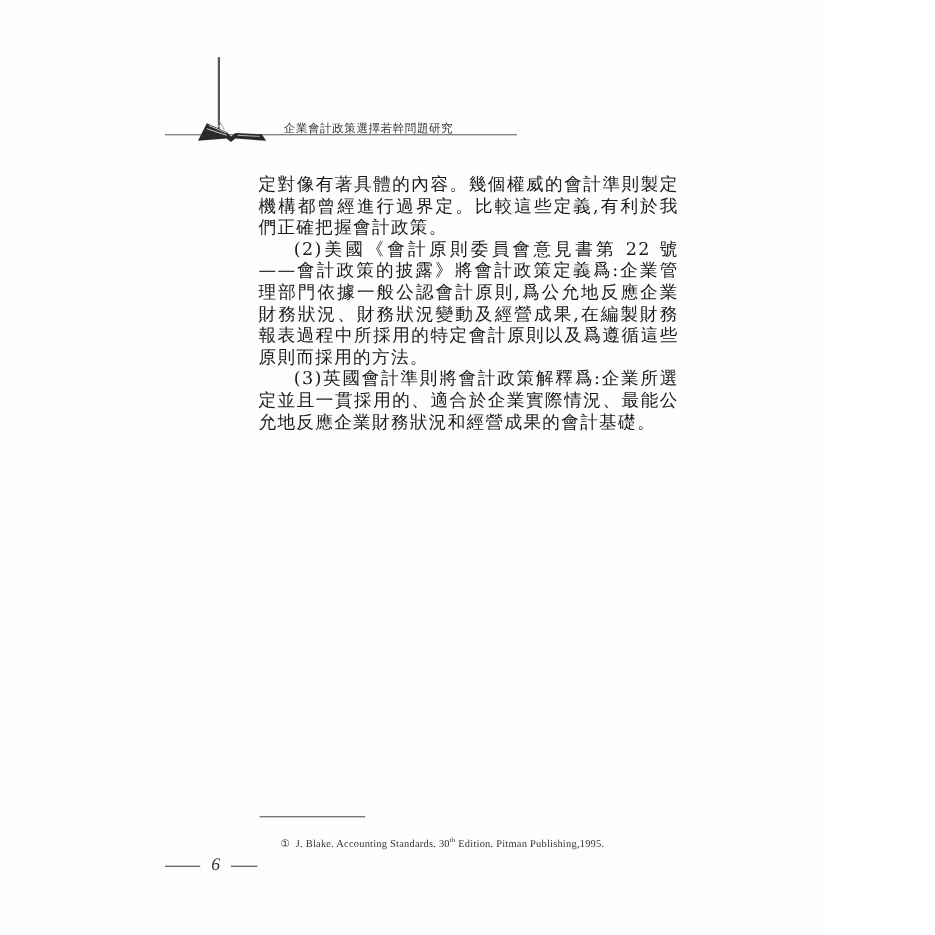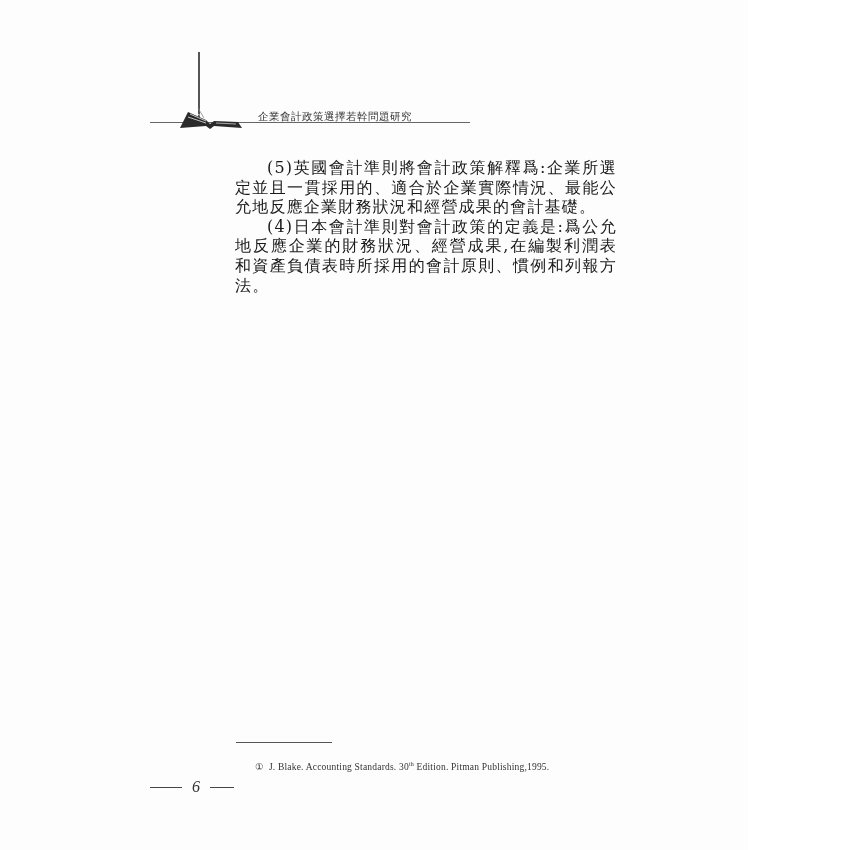--- a/index.html
+++ b/index.html
@@ -28,22 +28,23 @@
   <div class="hline"></div>
   <svg class="book" viewBox="0 0 70 24">
     <path d="M4 22 L30 20 L34 23 L38 20 L66 22 L62 16 L38 15 L34 18 L30 14 L12 6 L8 14 Z" fill="#2a2a2a"></path>
     <path d="M14 8 L30 15 M12 11 L30 17 M16 5 L31 13" stroke="#fff" stroke-width="0.7"></path>
     <path d="M40 17 L60 18" stroke="#fff" stroke-width="0.6"></path>
     <path d="M22 2 L28 12" stroke="#888" stroke-width="0.8"></path>
   </svg>
   <div class="running-head">企業會計政策選擇若幹問題研究</div>
 
   <div class="body-text">
-    <p class="para indent">(5)英國會計準則將會計政策解釋爲:企業所選定並且一貫採用的、適合於企業實際情況、最能公允地反應企業財務狀況和經營成果的會計基礎。</p>
-    <p class="para indent">(4)日本會計準則對會計政策的定義是:爲公允地反應企業的財務狀況、經營成果,在編製利潤表和資產負債表時所採用的會計原則、慣例和列報方法。</p>
+    <p class="para cont">定對像有著具體的內容。幾個權威的會計準則製定機構都曾經進行過界定。比較這些定義,有利於我們正確把握會計政策。</p>
+    <p class="para indent">(2)美國《會計原則委員會意見書第 22 號——會計政策的披露》將會計政策定義爲:企業管理部門依據一般公認會計原則,爲公允地反應企業財務狀況、財務狀況變動及經營成果,在編製財務報表過程中所採用的特定會計原則以及爲遵循這些原則而採用的方法。</p>
+    <p class="para indent">(3)英國會計準則將會計政策解釋爲:企業所選定並且一貫採用的、適合於企業實際情況、最能公允地反應企業財務狀況和經營成果的會計基礎。</p>
   </div>
 
   <div class="fn-rule"></div>
   <div class="footnote">
     <span>①</span>&nbsp;&nbsp;<span>J. Blake. Accounting Standards. 30</span><sup>th</sup><span> Edition. Pitman Publishing,1995.</span>
   </div>
 
   <div class="folio">
     <span class="dash1"></span>
     <span>6</span>

